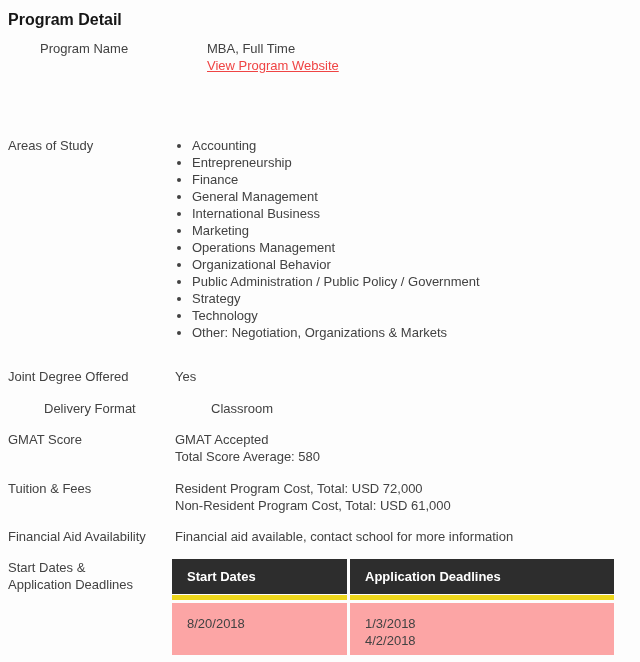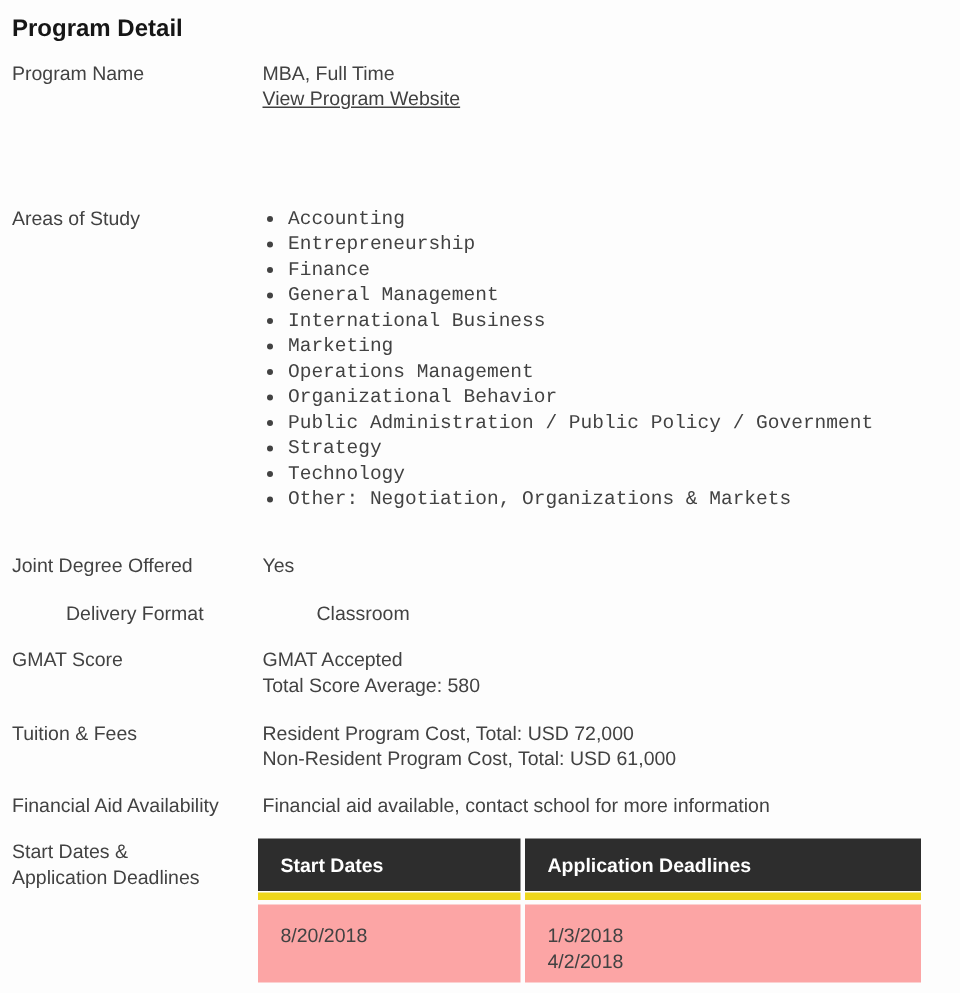--- a/index.html
+++ b/index.html
@@ -33,38 +33,37 @@
     flex: 0 0 167px;
     width: 167px;
     line-height: 17px;
     color: #424242;
   }
   .row .value {
     flex: 1 1 auto;
     line-height: 17px;
     color: #424242;
   }
-  .mb-name     { margin-bottom: 15px; }
+  .mb-name     { margin-bottom: 15px; margin-left: 32px; }
   .mb-overview { margin-bottom: 31px; }
   .mb-areas    { margin-bottom: 27px; }
   .mb-joint    { margin-bottom: 15px; }
   .mb-delivery { margin-bottom: 14px; margin-left: 36px; }
   .mb-gmat     { margin-bottom: 15px; }
   .mb-tuition  { margin-bottom: 14px; }
   .mb-finaid   { margin-bottom: 14px; align-items: flex-end; }
 
   a.program-link {
-    color: #404040;
+    color: #ef4444;
     text-decoration: underline;
   }
   ul.areas-list {
     margin: 0;
     padding: 0 0 0 17px;
     list-style: disc;
-    font-family: Liberation Mono, monospace;
   }
   ul.areas-list li {
     line-height: 17px;
   }
   .empty-value { min-height: 17px; }
 
   
   .sd-table {
     width: 414px;
     margin-left: -3px; 

